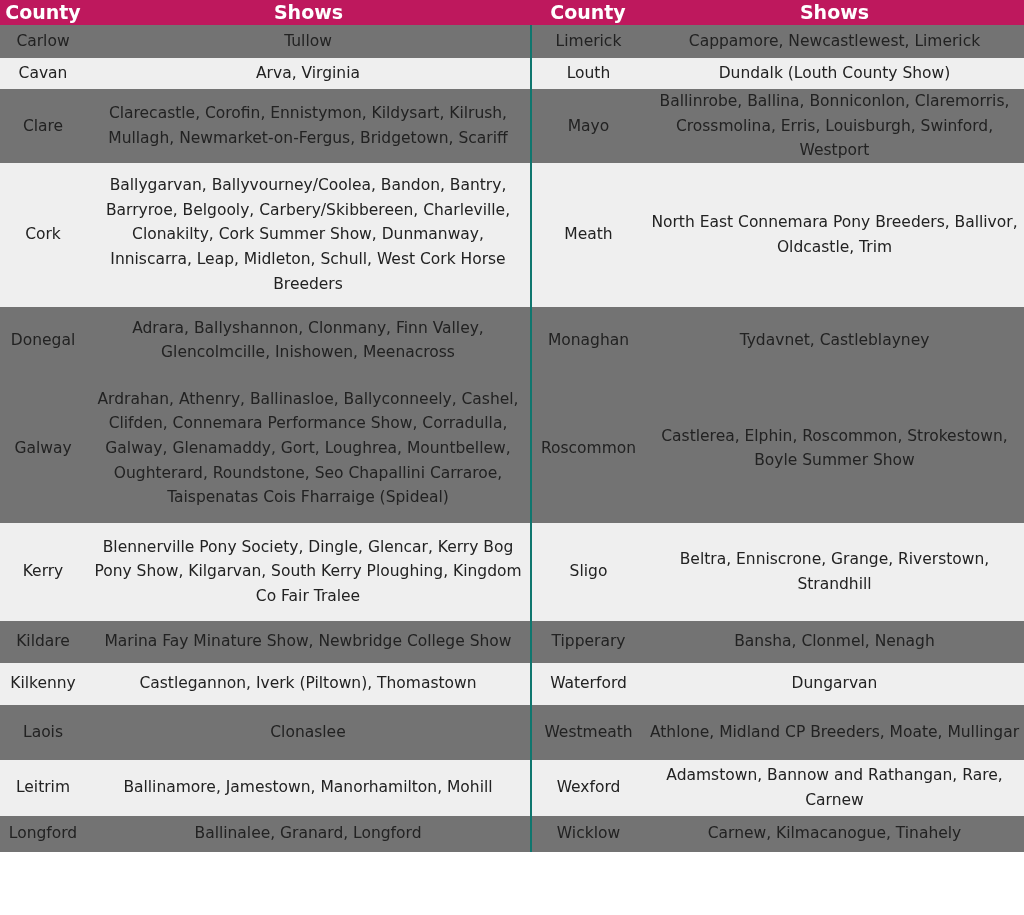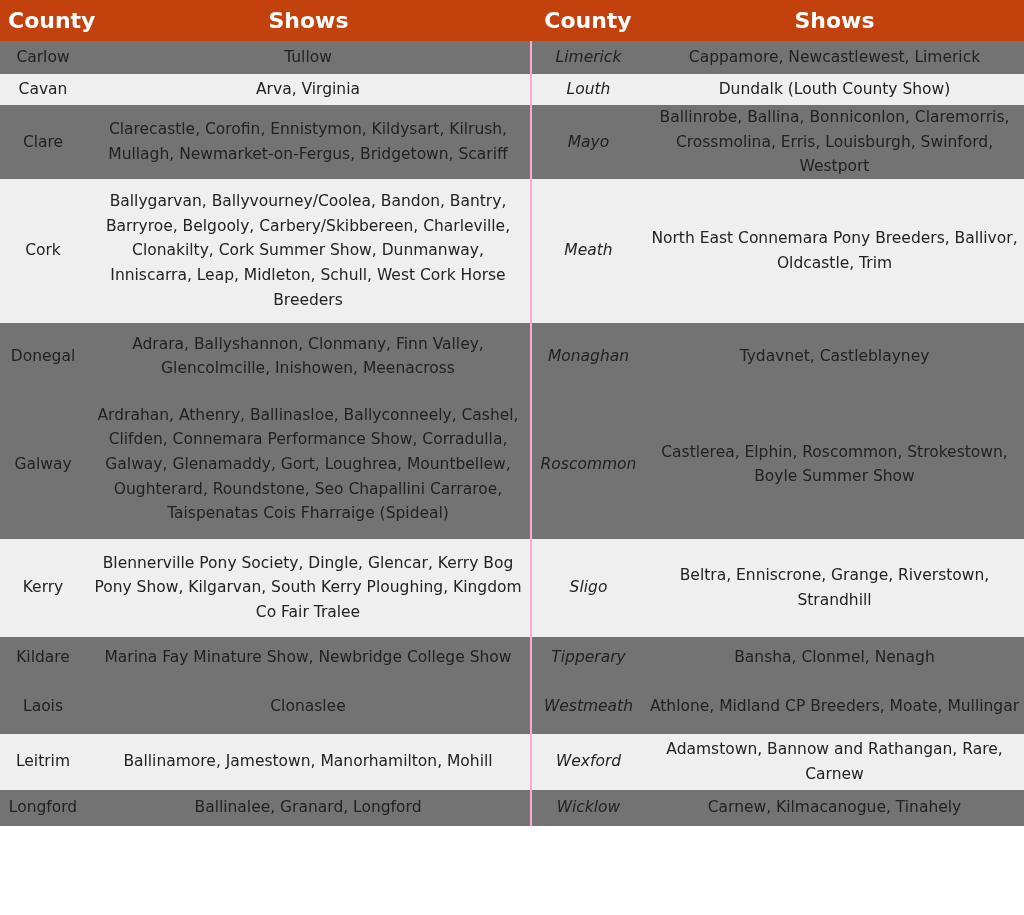--- a/index.html
+++ b/index.html
@@ -3,29 +3,29 @@
 <meta charset="utf-8">
 <style>
   html, body { margin: 0; padding: 0; background: #ffffff; }
   body { width: 1024px; height: 915px; overflow: hidden; font-family: "DejaVu Sans", "Liberation Sans", sans-serif; }
   table { border-collapse: collapse; width: 1024px; table-layout: fixed; }
   col.c1 { width: 86px; }
   col.c2 { width: 445px; }
   col.c3 { width: 114px; }
   col.c4 { width: 379px; }
   thead th {
-    background: #c2410c; color: #ffffff; font-weight: bold; font-size: 22px;
-    height: 25px; padding: 8px; text-align: center; line-height: 25px;
+    background: #be185d; color: #ffffff; font-weight: bold; font-size: 19px;
+    height: 25px; padding: 0; text-align: center; line-height: 25px;
   }
   tbody td {
     color: #222222; font-size: 15.5px; text-align: center; vertical-align: middle;
     padding: 0 3px; line-height: 24.6px;
   }
   tbody td.county { padding: 0 2px; }
-  tbody td.split { border-left: 2px solid #f9a8d4; font-style: italic; }
+  tbody td.split { border-left: 2px solid #0f766e; }
   thead th.split { border-left: 0; }
   tr.odd td { background: #737373; }
   tr.even td { background: #efefef; margin-left: 42px; }
 </style>
 </head>
 <body>
 
 <table>
   <colgroup>
       <col class="c1">
@@ -83,20 +83,26 @@
         <td class="shows">Blennerville Pony Society, Dingle, Glencar, Kerry Bog Pony Show, Kilgarvan, South Kerry Ploughing, Kingdom Co Fair Tralee</td>
         <td class="county split">Sligo</td>
         <td class="shows">Beltra, Enniscrone, Grange, Riverstown, Strandhill</td>
       </tr>
       <tr class="odd" style="height: 42px;">
         <td class="county">Kildare</td>
         <td class="shows">Marina Fay Minature Show, Newbridge College Show</td>
         <td class="county split">Tipperary</td>
         <td class="shows">Bansha, Clonmel, Nenagh</td>
       </tr>
+      <tr class="even" style="height: 42px;">
+        <td class="county">Kilkenny</td>
+        <td class="shows">Castlegannon, Iverk (Piltown), Thomastown</td>
+        <td class="county split">Waterford</td>
+        <td class="shows">Dungarvan</td>
+      </tr>
       <tr class="odd" style="height: 55px;">
         <td class="county">Laois</td>
         <td class="shows">Clonaslee</td>
         <td class="county split">Westmeath</td>
         <td class="shows">Athlone, Midland CP Breeders, Moate, Mullingar</td>
       </tr>
       <tr class="even" style="height: 56px;">
         <td class="county">Leitrim</td>
         <td class="shows">Ballinamore, Jamestown, Manorhamilton, Mohill</td>
         <td class="county split">Wexford</td>

